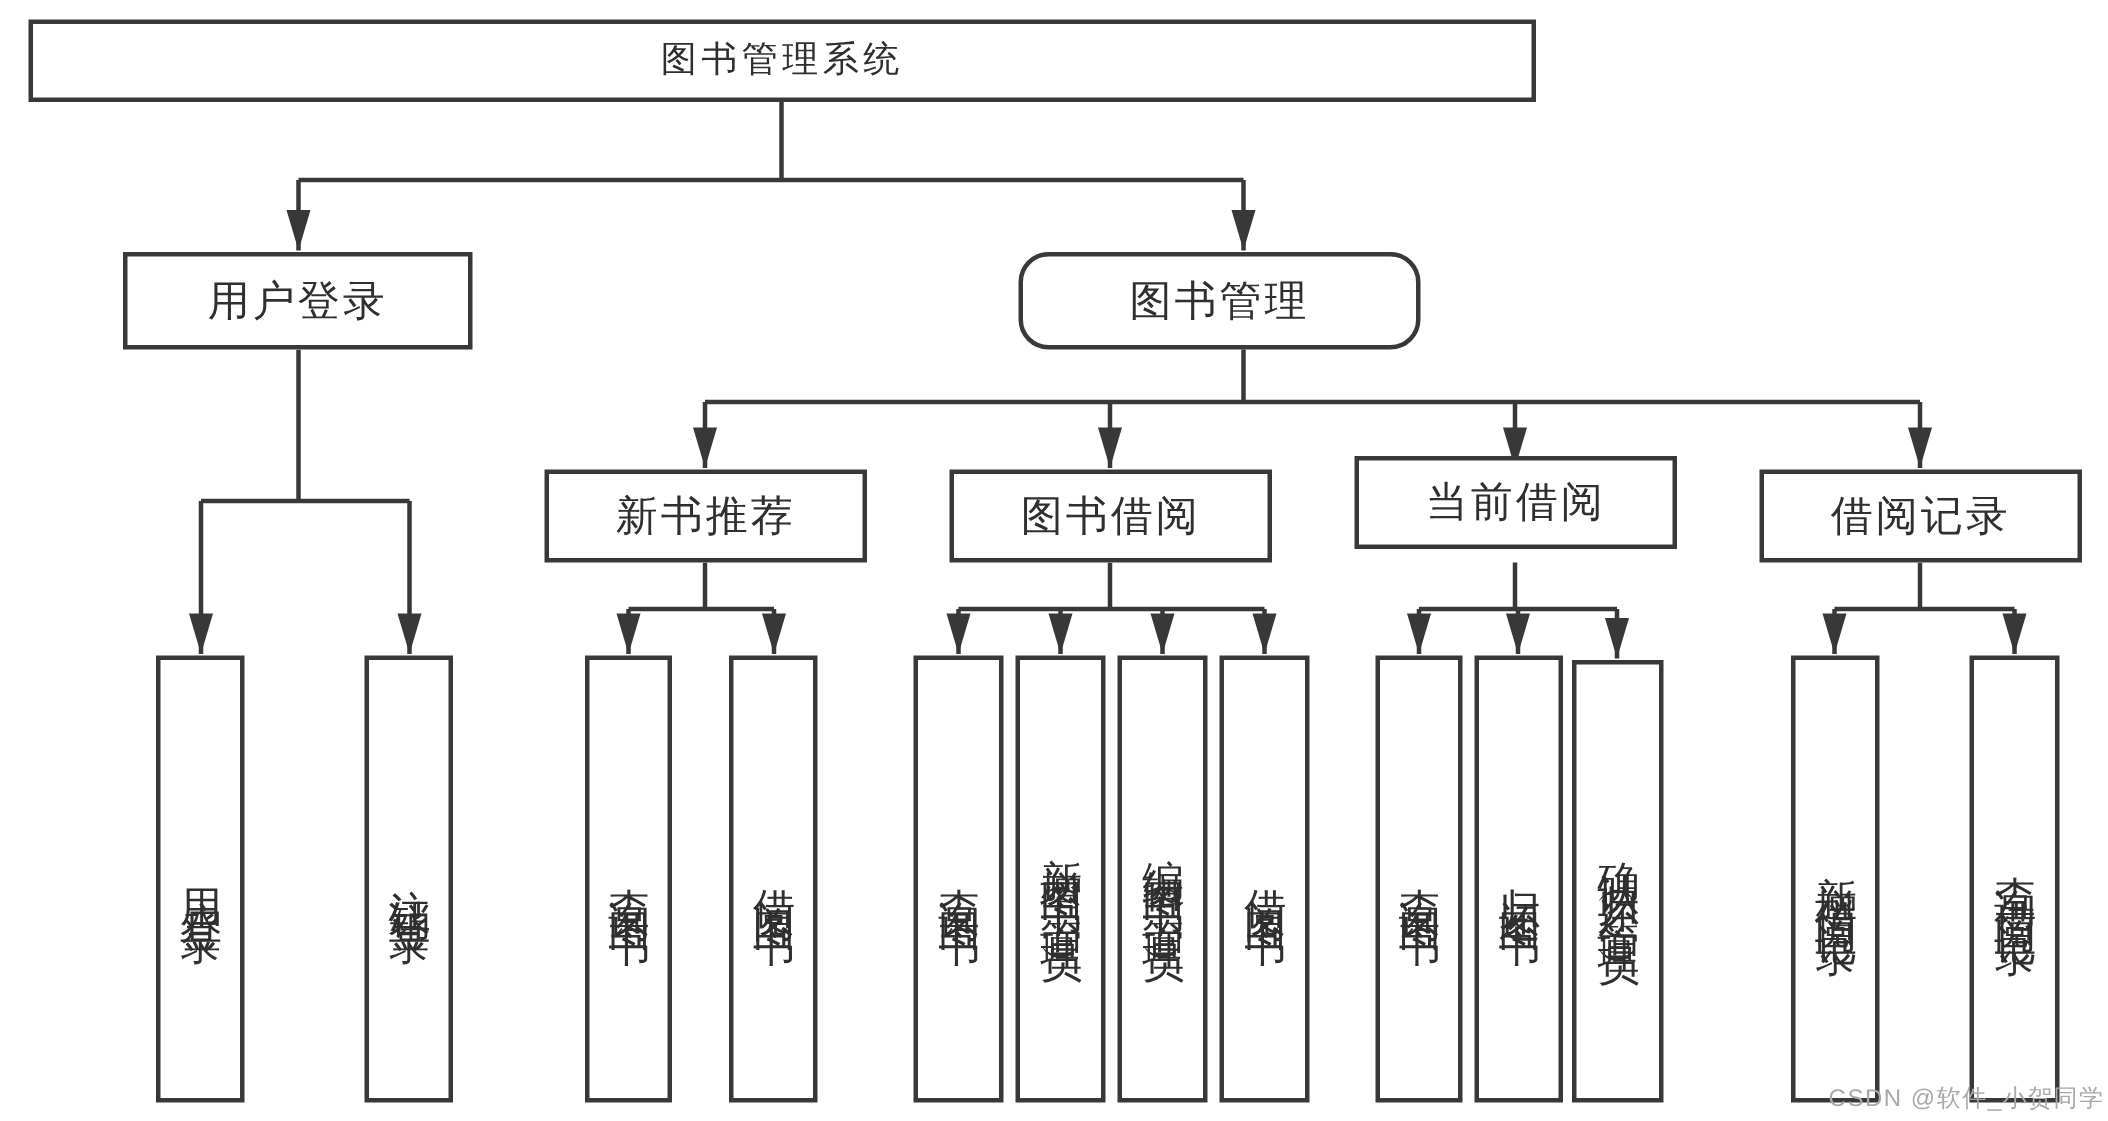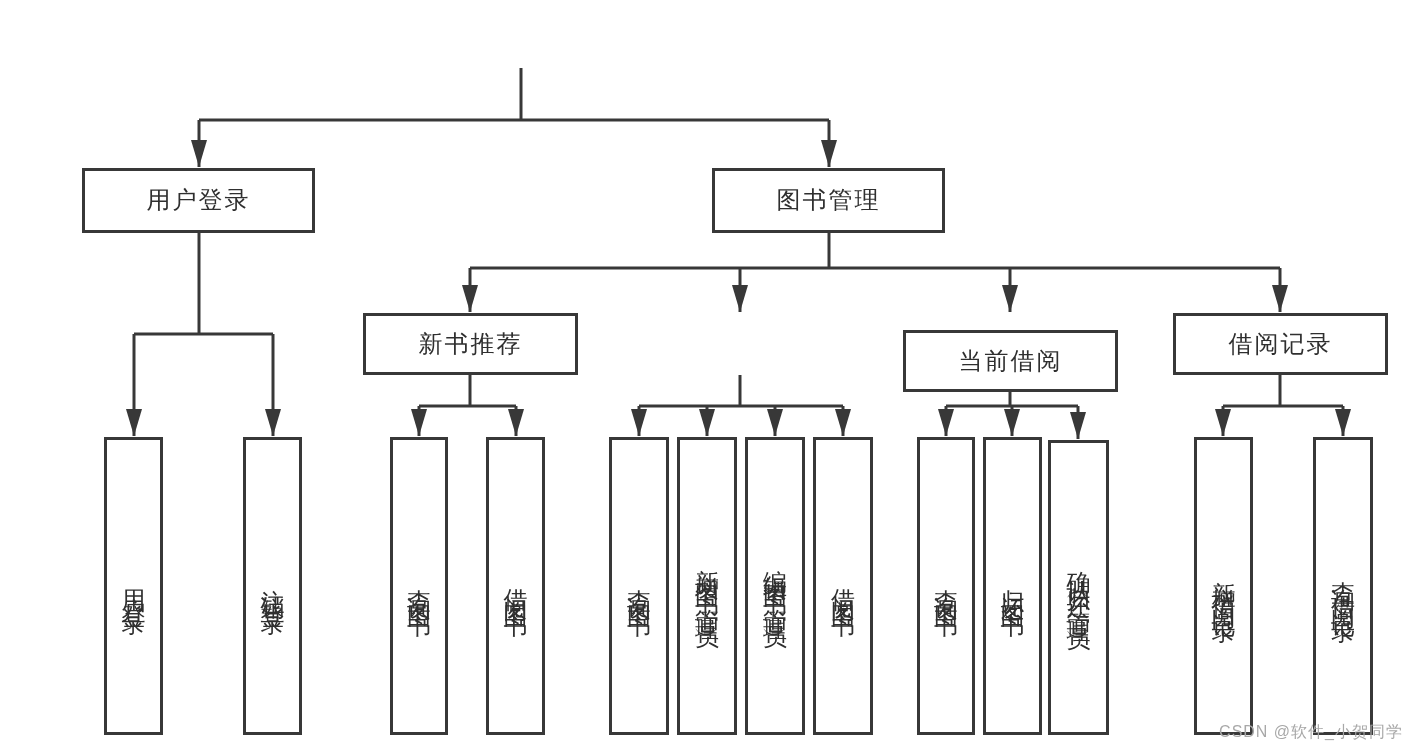--- a/index.html
+++ b/index.html
@@ -20,21 +20,21 @@
     position: absolute;
     box-sizing: border-box;
     border: 3px solid #383838;
     background: #ffffff;
     display: flex;
     align-items: center;
     justify-content: center;
     color: #2f2f2f;
   }
   .node .node-label {
-    font-size: 24px;
+    font-size: 28px;
     letter-spacing: 2px;
     white-space: nowrap;
     line-height: 1.2;
   }
   .node.lvl1 .node-label {
     font-size: 24px;
     letter-spacing: 3px;
   }
   .node.vertical .node-label {
     writing-mode: vertical-rl;
@@ -106,30 +106,36 @@
       <polyline points="1078,406 1078,439" fill="none" stroke="#383838" stroke-width="3"></polyline>
       <polygon points="1070,412 1086,412 1078,439" fill="#383838"></polygon>
       <polyline points="1280,375 1280,406" fill="none" stroke="#383838" stroke-width="3"></polyline>
       <polyline points="1223,406 1343,406" fill="none" stroke="#383838" stroke-width="3"></polyline>
       <polyline points="1223,406 1223,436" fill="none" stroke="#383838" stroke-width="3"></polyline>
       <polygon points="1215,409 1231,409 1223,436" fill="#383838"></polygon>
       <polyline points="1343,406 1343,436" fill="none" stroke="#383838" stroke-width="3"></polyline>
       <polygon points="1335,409 1351,409 1343,436" fill="#383838"></polygon>
     </svg>
   <div class="watermark">CSDN @软件_小贺同学</div>
+<div class="node lvl1" style="left: 19px; top: 13px; width: 1005px; height: 55px;">
+      <span class="node-label">图书管理系统</span>
+    </div>
     <div class="node lvl2" style="left: 82px; top: 168px; width: 233px; height: 65px;">
       <span class="node-label">用户登录</span>
     </div>
-    <div class="node lvl2" style="left: 712px; top: 168px; width: 233px; height: 65px;">
+    <div class="node lvl2" style="left: 679px; top: 168px; width: 268px; height: 65px; border-radius: 20px;">
       <span class="node-label">图书管理</span>
     </div>
     <div class="node lvl3" style="left: 363px; top: 313px; width: 215px; height: 62px; text-align: right;">
       <span class="node-label">新书推荐</span>
     </div>
-    <div class="node lvl3" style="left: 903px; top: 330px; width: 215px; height: 62px;">
+    <div class="node lvl3" style="left: 633px; top: 313px; width: 215px; height: 62px;">
+      <span class="node-label">图书借阅</span>
+    </div>
+    <div class="node lvl3" style="left: 903px; top: 304px; width: 215px; height: 62px;">
       <span class="node-label">当前借阅</span>
     </div>
     <div class="node lvl3" style="left: 1173px; top: 313px; width: 215px; height: 62px;">
       <span class="node-label">借阅记录</span>
     </div>
     <div class="node lvl4 vertical" style="left: 104px; top: 437px; width: 59px; height: 298px;">
       <span class="node-label">用户登录</span>
     </div>
     <div class="node lvl4 vertical" style="left: 243px; top: 437px; width: 59px; height: 298px;">
       <span class="node-label">注销登录</span>

